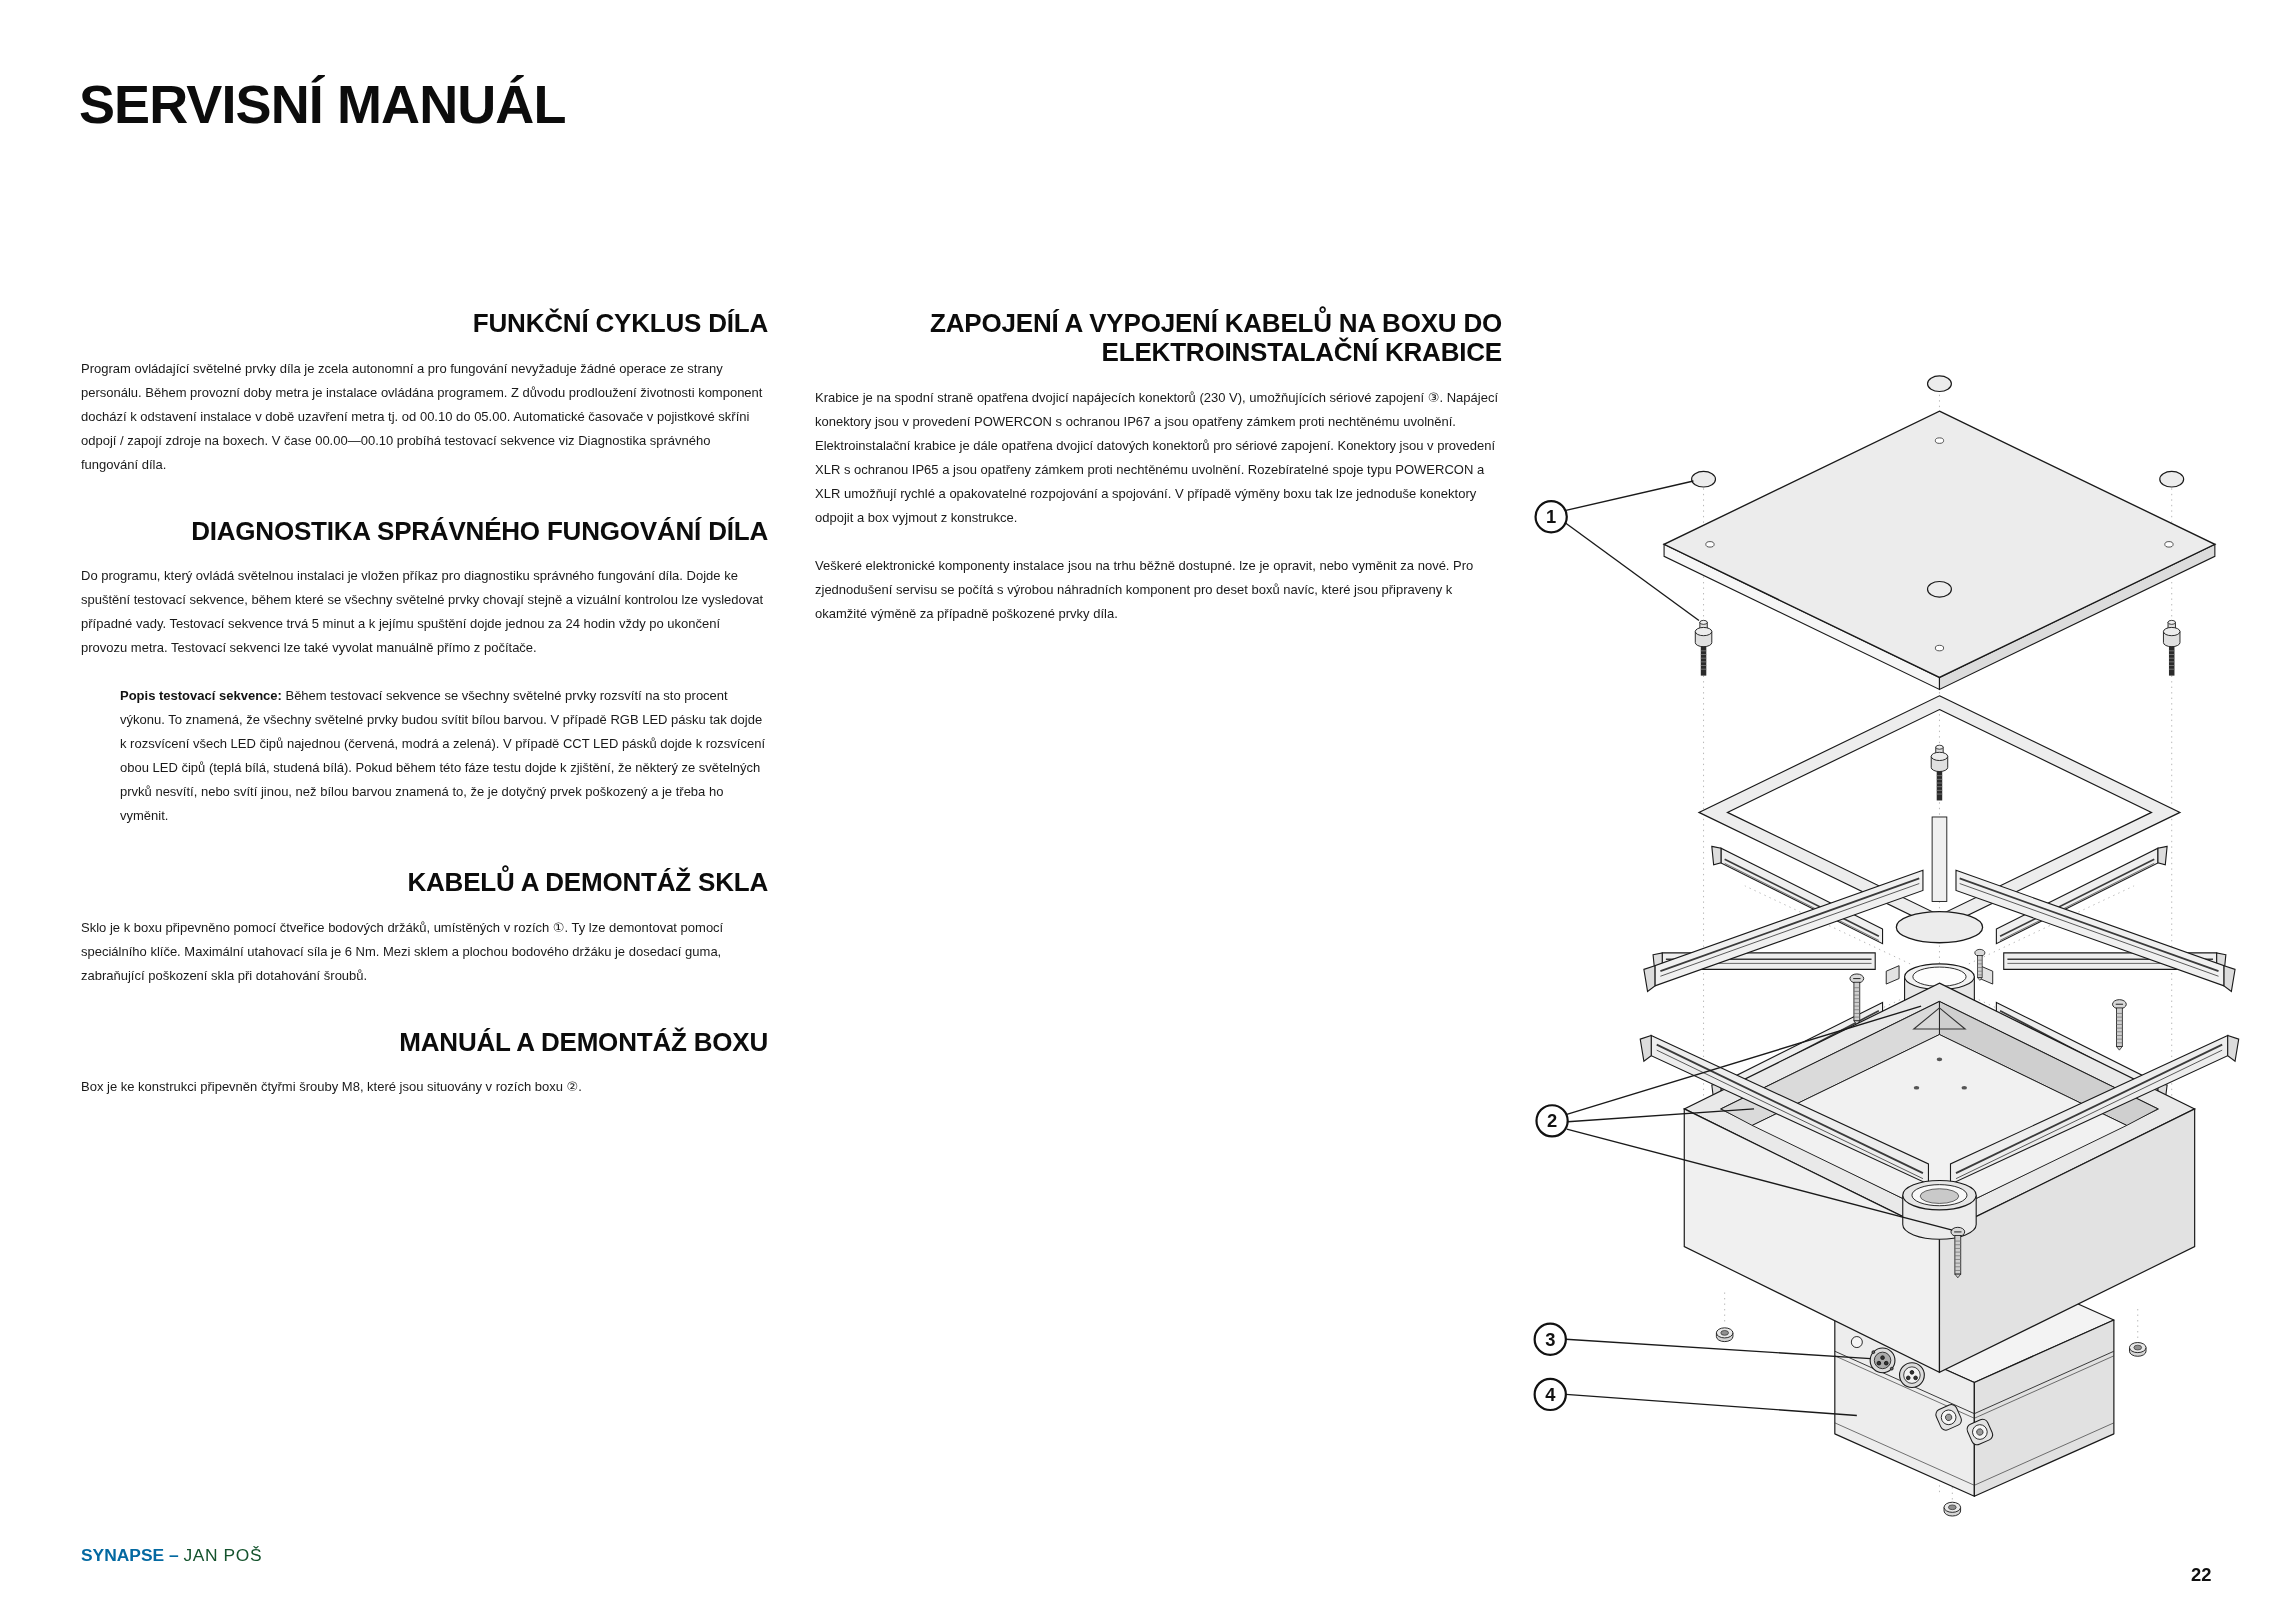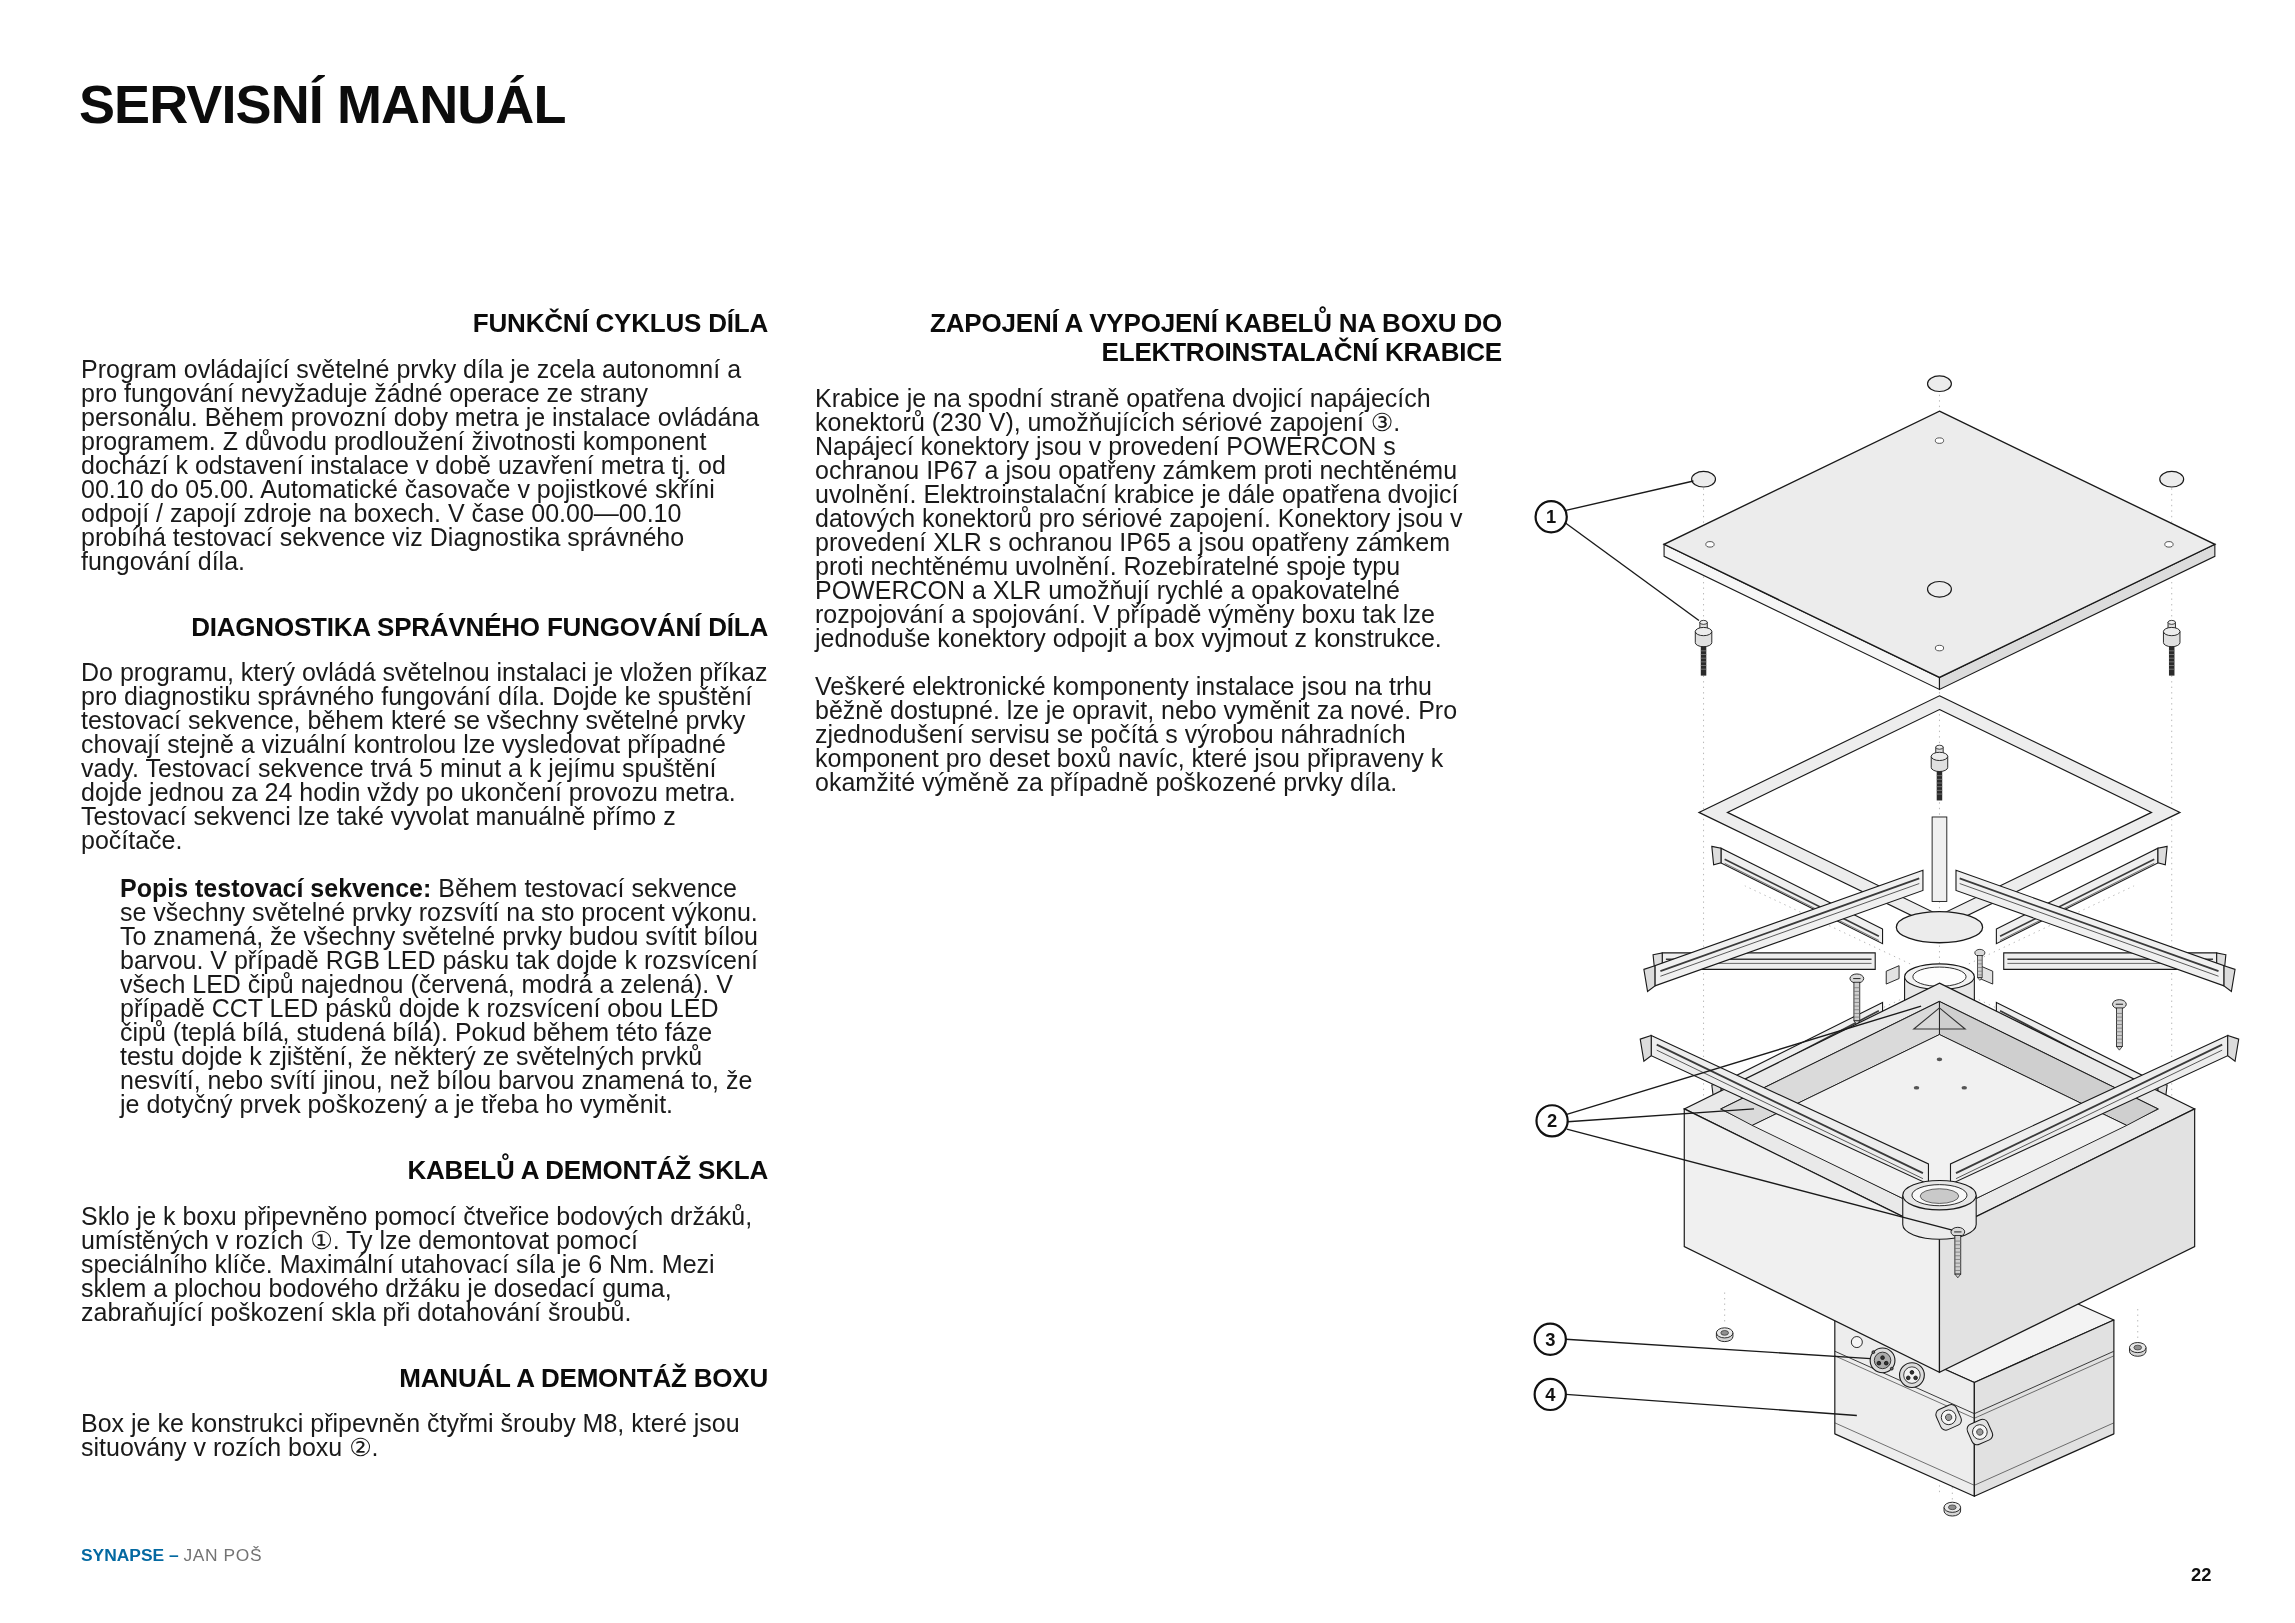--- a/index.html
+++ b/index.html
@@ -12,26 +12,26 @@
     letter-spacing:-0.9px;color:#0c0c0c;white-space:nowrap;
   }
   .col{position:absolute;top:309px;width:687px;}
   .col-left{left:81px;}
   .col-mid{left:815px;}
   h2.section-heading{
     font-size:26px;font-weight:700;margin:40px 0 18.4px 0;line-height:1.12;
     letter-spacing:-0.2px;color:#0c0c0c;text-align:right;
   }
   section:first-child h2.section-heading{margin-top:0;}
-  p.body-text{font-size:25px;line-height:24px;margin:0 0 24px 0;color:#1a1a1a;}
+  p.body-text{font-size:13px;line-height:24px;margin:0 0 24px 0;color:#1a1a1a;}
   p.indented{margin-left:39px;margin-top:22px;}
   b.lead{font-weight:700;color:#111;}
   .footer{position:absolute;left:81px;top:1545px;font-size:17.4px;white-space:nowrap;}
   .footer .brand{font-weight:700;color:#0369a1;}
-  .footer .author{font-weight:400;color:#737373;letter-spacing:0.6px;}
+  .footer .author{font-weight:400;color:#14532d;letter-spacing:0.6px;}
   .page-number{position:absolute;left:2191px;top:1564px;font-size:18.4px;font-weight:700;color:#101010;}
   .diagram-wrap{position:absolute;left:1515px;top:358px;width:781px;height:1175px;}
   svg{display:block;}
   .ln{stroke:#1a1a1a;fill:none;}
   .callout-num{font-family:"Liberation Sans","DejaVu Sans",sans-serif;font-size:20px;font-weight:700;fill:#111;}
 </style>
 </head>
 <body>
 
 <h1 class="page-title">SERVISNÍ MANUÁL</h1>

